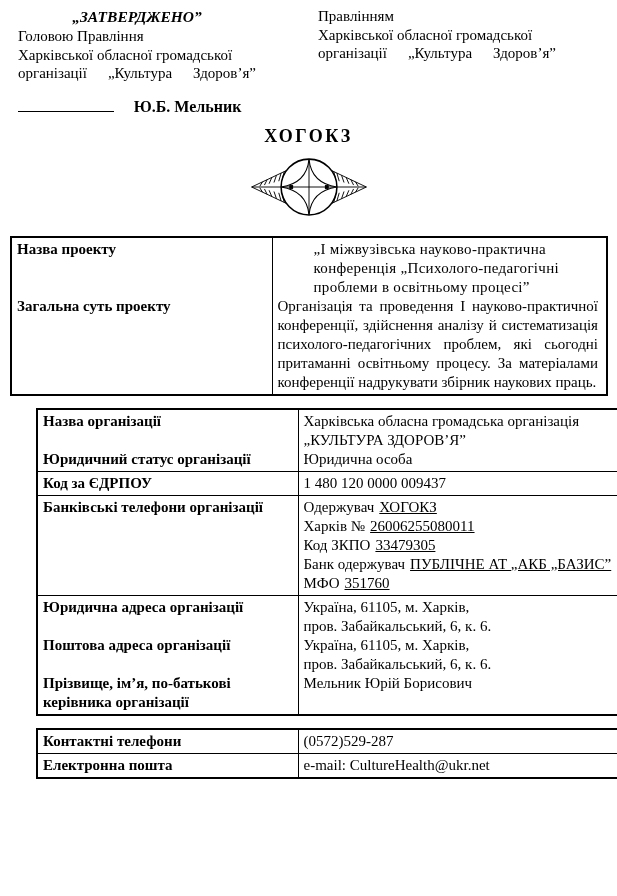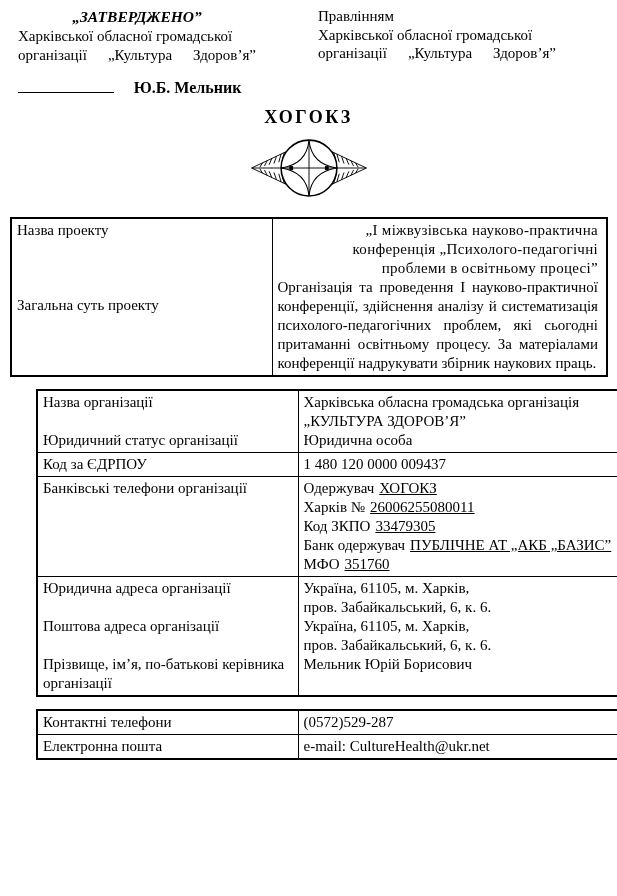--- a/index.html
+++ b/index.html
@@ -17,36 +17,37 @@
   .sig-row { margin:15px 0 0 18px; height:21px; }
   .sig-line { display:inline-block; width:96px; border-bottom:1.5px solid #000; height:14px; }
   .sig-name { font-weight:bold; font-size:16px; margin-left:16px; }
 
   .org-abbr { text-align:center; font-weight:bold; font-size:18px; letter-spacing:2.5px; margin-top:6px; line-height:22px; }
   .logo-wrap { text-align:center; margin-top:1px; height:78px; }
 
   table.doc { border-collapse:collapse; width:598px; margin:10px 0 0 10px; table-layout:fixed; border:2px solid #000; }
   table.doc + table.doc { margin-top:12px;margin-left:36px; }
   table.doc td { border:1.5px solid #000; vertical-align:top; padding:2px 8px 2px 5px; line-height:19px; }
-  td.lbl { width:261px; font-weight:normal; }
+  td.lbl { width:261px; font-weight:bold; }
   .gap1 { margin-top:19px; }
-  .gap2 { margin-top:56px; }
-  .center-title { text-align:right; letter-spacing:0.3px;margin-left:36px; }
+  .gap2 { margin-top:38px; }
+  .center-title { text-align:left; letter-spacing:0.3px;margin-left:36px; }
   .justified { text-align:justify; }
   .und { text-decoration:underline; }
   .bank-line .bl { margin-right:5px; }
 </style>
 </head>
 <body>
 
 <div class="page">
 
   <div class="header">
     <div class="hcol">
       <div class="htitle">„ЗАТВЕРДЖЕНО”</div>
+      <div class="hline">Головою Правління</div>
       <div class="hline">Харківської обласної громадської</div>
       <div class="hline just">організації „Культура Здоров’я”</div>
     </div>
     <div class="hcol">
       <div class="hline">Правлінням</div>
       <div class="hline">Харківської обласної громадської</div>
       <div class="hline just">організації „Культура Здоров’я”</div>
     </div>
   </div>
 

